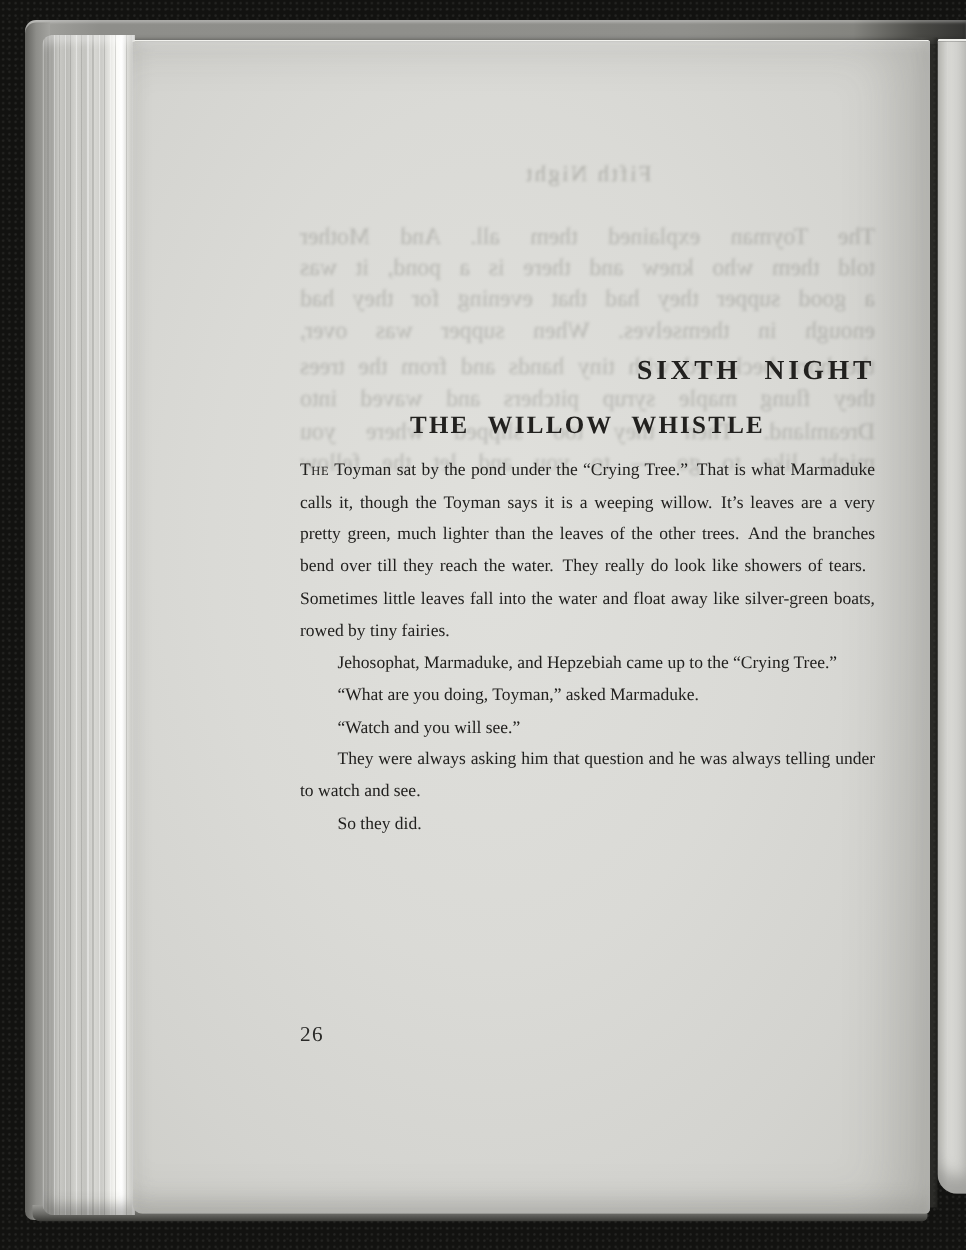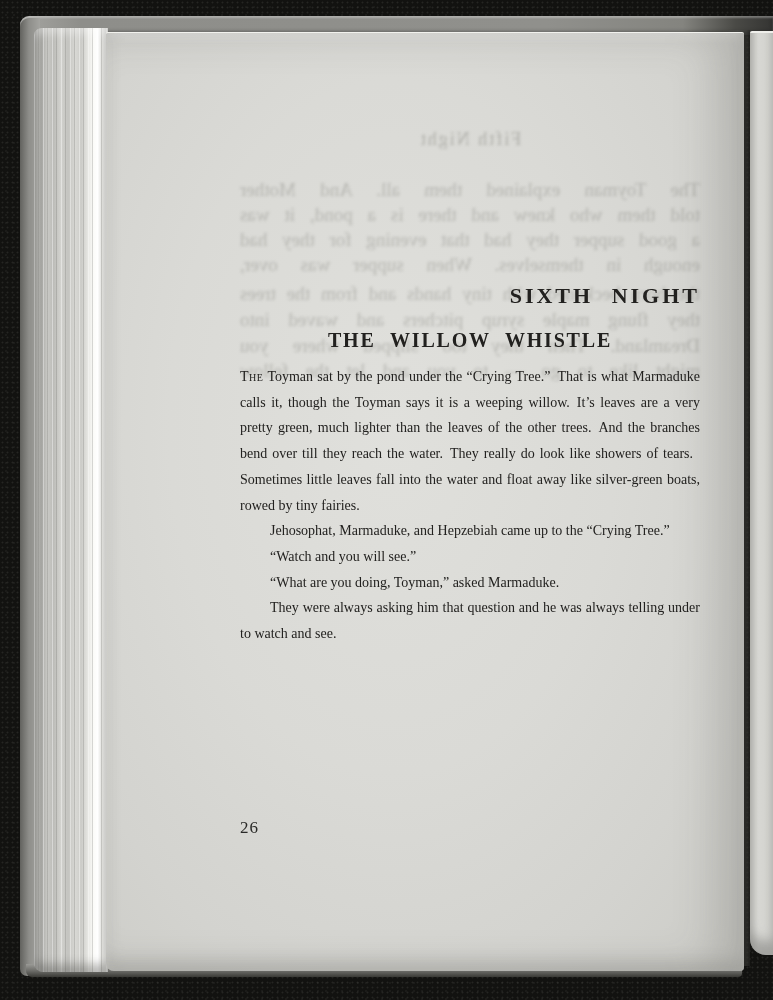--- a/index.html
+++ b/index.html
@@ -153,22 +153,23 @@
       <div class="ghost-line" style="top:327px">might like to go — to you and let the fellow</div>
     </div>
 
     <div class="content">
       <h1 class="chapter-title">SIXTH NIGHT</h1>
       <h2 class="chapter-subtitle">THE WILLOW WHISTLE</h2>
 
       <div class="body-text">
         <p class="first"><span class="lead-word">The</span><span> Toyman sat by the pond under the “Crying Tree.” That is what Marmaduke calls it, though the Toyman says it is a weeping willow. It’s leaves are a very pretty green, much lighter than the leaves of the other trees. And the branches bend over till they reach the water. They really do look like showers of tears. Sometimes little leaves fall into the water and float away like silver-green boats, rowed by tiny fairies.</span></p>
         <p>Jehosophat, Marmaduke, and Hepzebiah came up to the “Crying Tree.”</p>
+        <p>“What are you doing, Toyman,” asked Marmaduke.</p>
         <p>“Watch and you will see.”</p>
-        <p>“What are you doing, Toyman,” asked Marmaduke.</p>
         <p>They were always asking him that question and he was always telling under to watch and see.</p>
+        <p>So they did.</p>
       </div>
 
       <div class="page-number">26</div>
     </div>
 
   </div>
 </div>
 
 </body></html>

